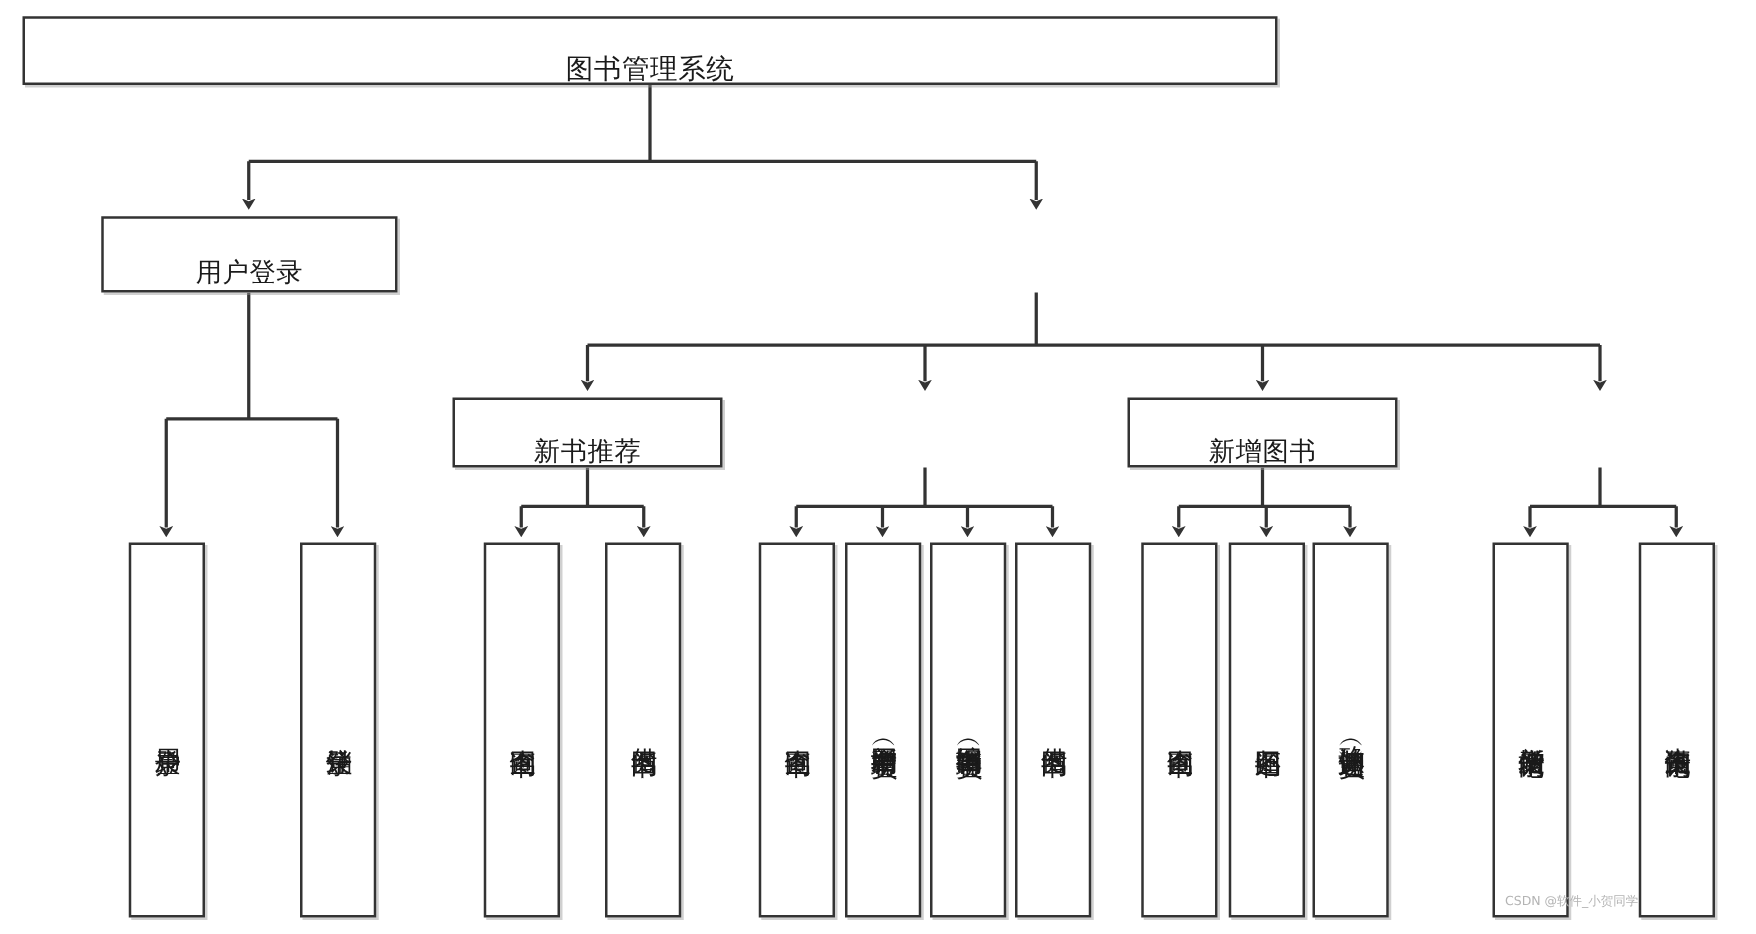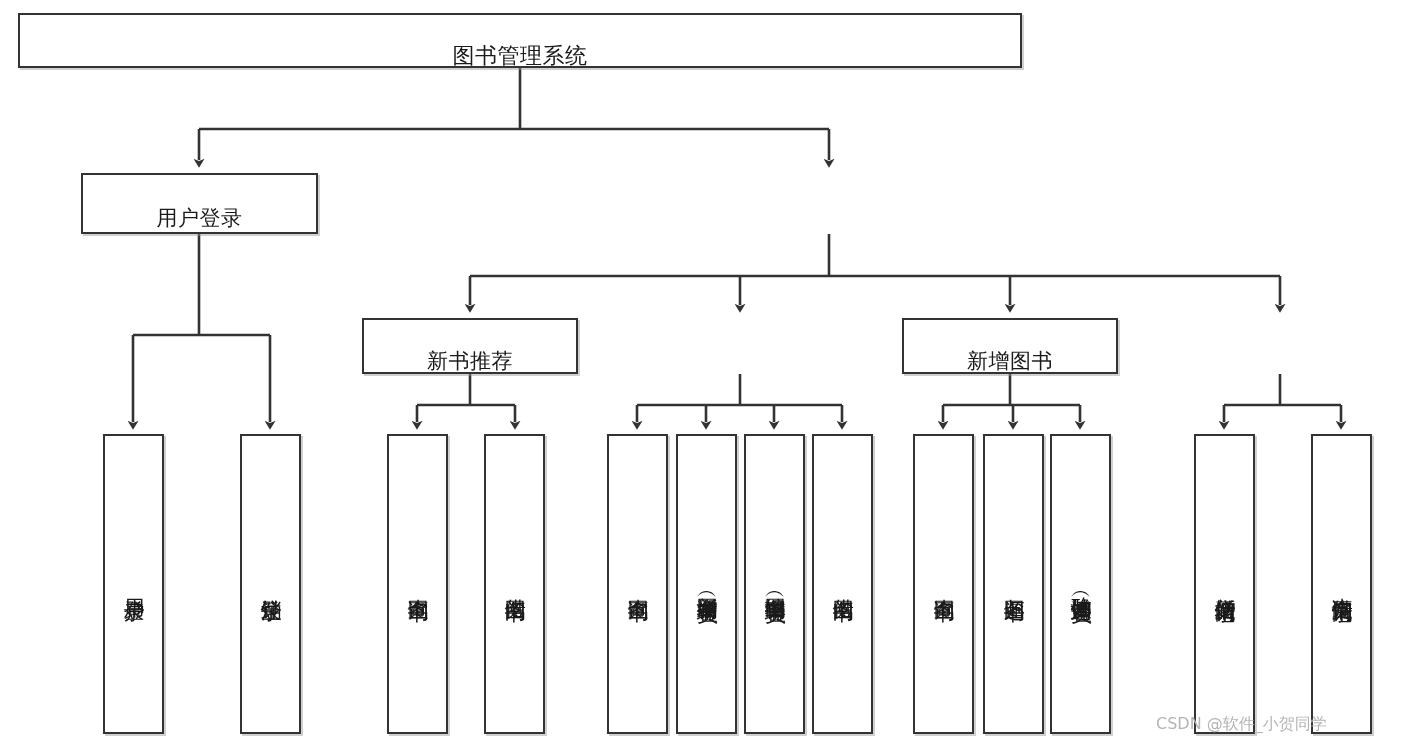--- a/index.html
+++ b/index.html
@@ -64,23 +64,23 @@
     font-size: 21px;
     line-height: 1.12;
     letter-spacing: 1px;
     max-height: 288px;
   }
   .node.v.tall .label {
     max-height: 296px;
   }
   #watermark {
     position: absolute;
-    left: 1156px;
+    left: 1204px;
     top: 714px;
-    font-size: 16px;
+    font-size: 10px;
     color: #b4b4b4;
     white-space: nowrap;
     z-index: 5;
     font-family: "DejaVu Sans", "Liberation Sans", sans-serif;
   }
 </style>
 </head>
 <body>
 
 <div id="canvas">

